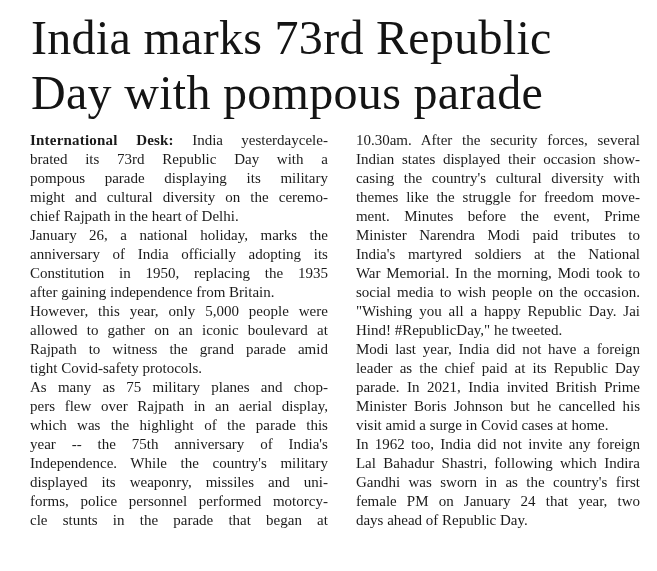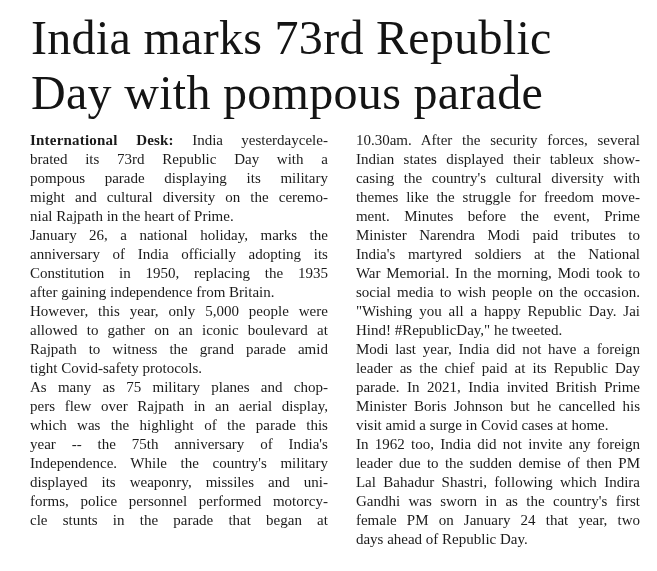--- a/index.html
+++ b/index.html
@@ -56,56 +56,55 @@
   <h1 class="headline">
     <span>India marks 73rd Republic</span>
     <span>Day with pompous parade</span>
   </h1>
   <div class="columns">
     <div class="col col-left">
         <div class="line"><b>International Desk:</b> India yesterdaycele-</div>
         <div class="line">brated its 73rd Republic Day with a</div>
         <div class="line">pompous parade displaying its military</div>
         <div class="line">might and cultural diversity on the ceremo-</div>
-        <div class="line end">nial Rajpath in the heart of Prime.</div>
+        <div class="line end">chief Rajpath in the heart of Delhi.</div>
         <div class="line">January 26, a national holiday, marks the</div>
         <div class="line">anniversary of India officially adopting its</div>
         <div class="line">Constitution in 1950, replacing the 1935</div>
         <div class="line end">after gaining independence from Britain.</div>
         <div class="line">However, this year, only 5,000 people were</div>
         <div class="line">allowed to gather on an iconic boulevard at</div>
         <div class="line">Rajpath to witness the grand parade amid</div>
         <div class="line end">tight Covid-safety protocols.</div>
         <div class="line">As many as 75 military planes and chop-</div>
         <div class="line">pers flew over Rajpath in an aerial display,</div>
         <div class="line">which was the highlight of the parade this</div>
         <div class="line">year -- the 75th anniversary of India's</div>
         <div class="line">Independence. While the country's military</div>
         <div class="line">displayed its weaponry, missiles and uni-</div>
         <div class="line">forms, police personnel performed motorcy-</div>
         <div class="line">cle stunts in the parade that began at</div>
       </div>
     <div class="col col-right">
         <div class="line">10.30am. After the security forces, several</div>
-        <div class="line">Indian states displayed their tableux show-</div>
+        <div class="line">Indian states displayed their occasion show-</div>
         <div class="line">casing the country's cultural diversity with</div>
         <div class="line">themes like the struggle for freedom move-</div>
         <div class="line">ment. Minutes before the event, Prime</div>
         <div class="line">Minister Narendra Modi paid tributes to</div>
         <div class="line">India's martyred soldiers at the National</div>
         <div class="line">War Memorial. In the morning, Modi took to</div>
         <div class="line">social media to wish people on the occasion.</div>
         <div class="line">"Wishing you all a happy Republic Day. Jai</div>
         <div class="line end">Hind! #RepublicDay," he tweeted.</div>
         <div class="line">Modi last year, India did not have a foreign</div>
         <div class="line">leader as the chief paid at its Republic Day</div>
         <div class="line">parade. In 2021, India invited British Prime</div>
         <div class="line">Minister Boris Johnson but he cancelled his</div>
         <div class="line end">visit amid a surge in Covid cases at home.</div>
         <div class="line">In 1962 too, India did not invite any foreign</div>
-        <div class="line">leader due to the sudden demise of then PM</div>
         <div class="line">Lal Bahadur Shastri, following which Indira</div>
         <div class="line">Gandhi was sworn in as the country's first</div>
         <div class="line">female PM on January 24 that year, two</div>
         <div class="line end">days ahead of Republic Day.</div>
       </div>
   </div>
 </div>
 
 </body></html>

